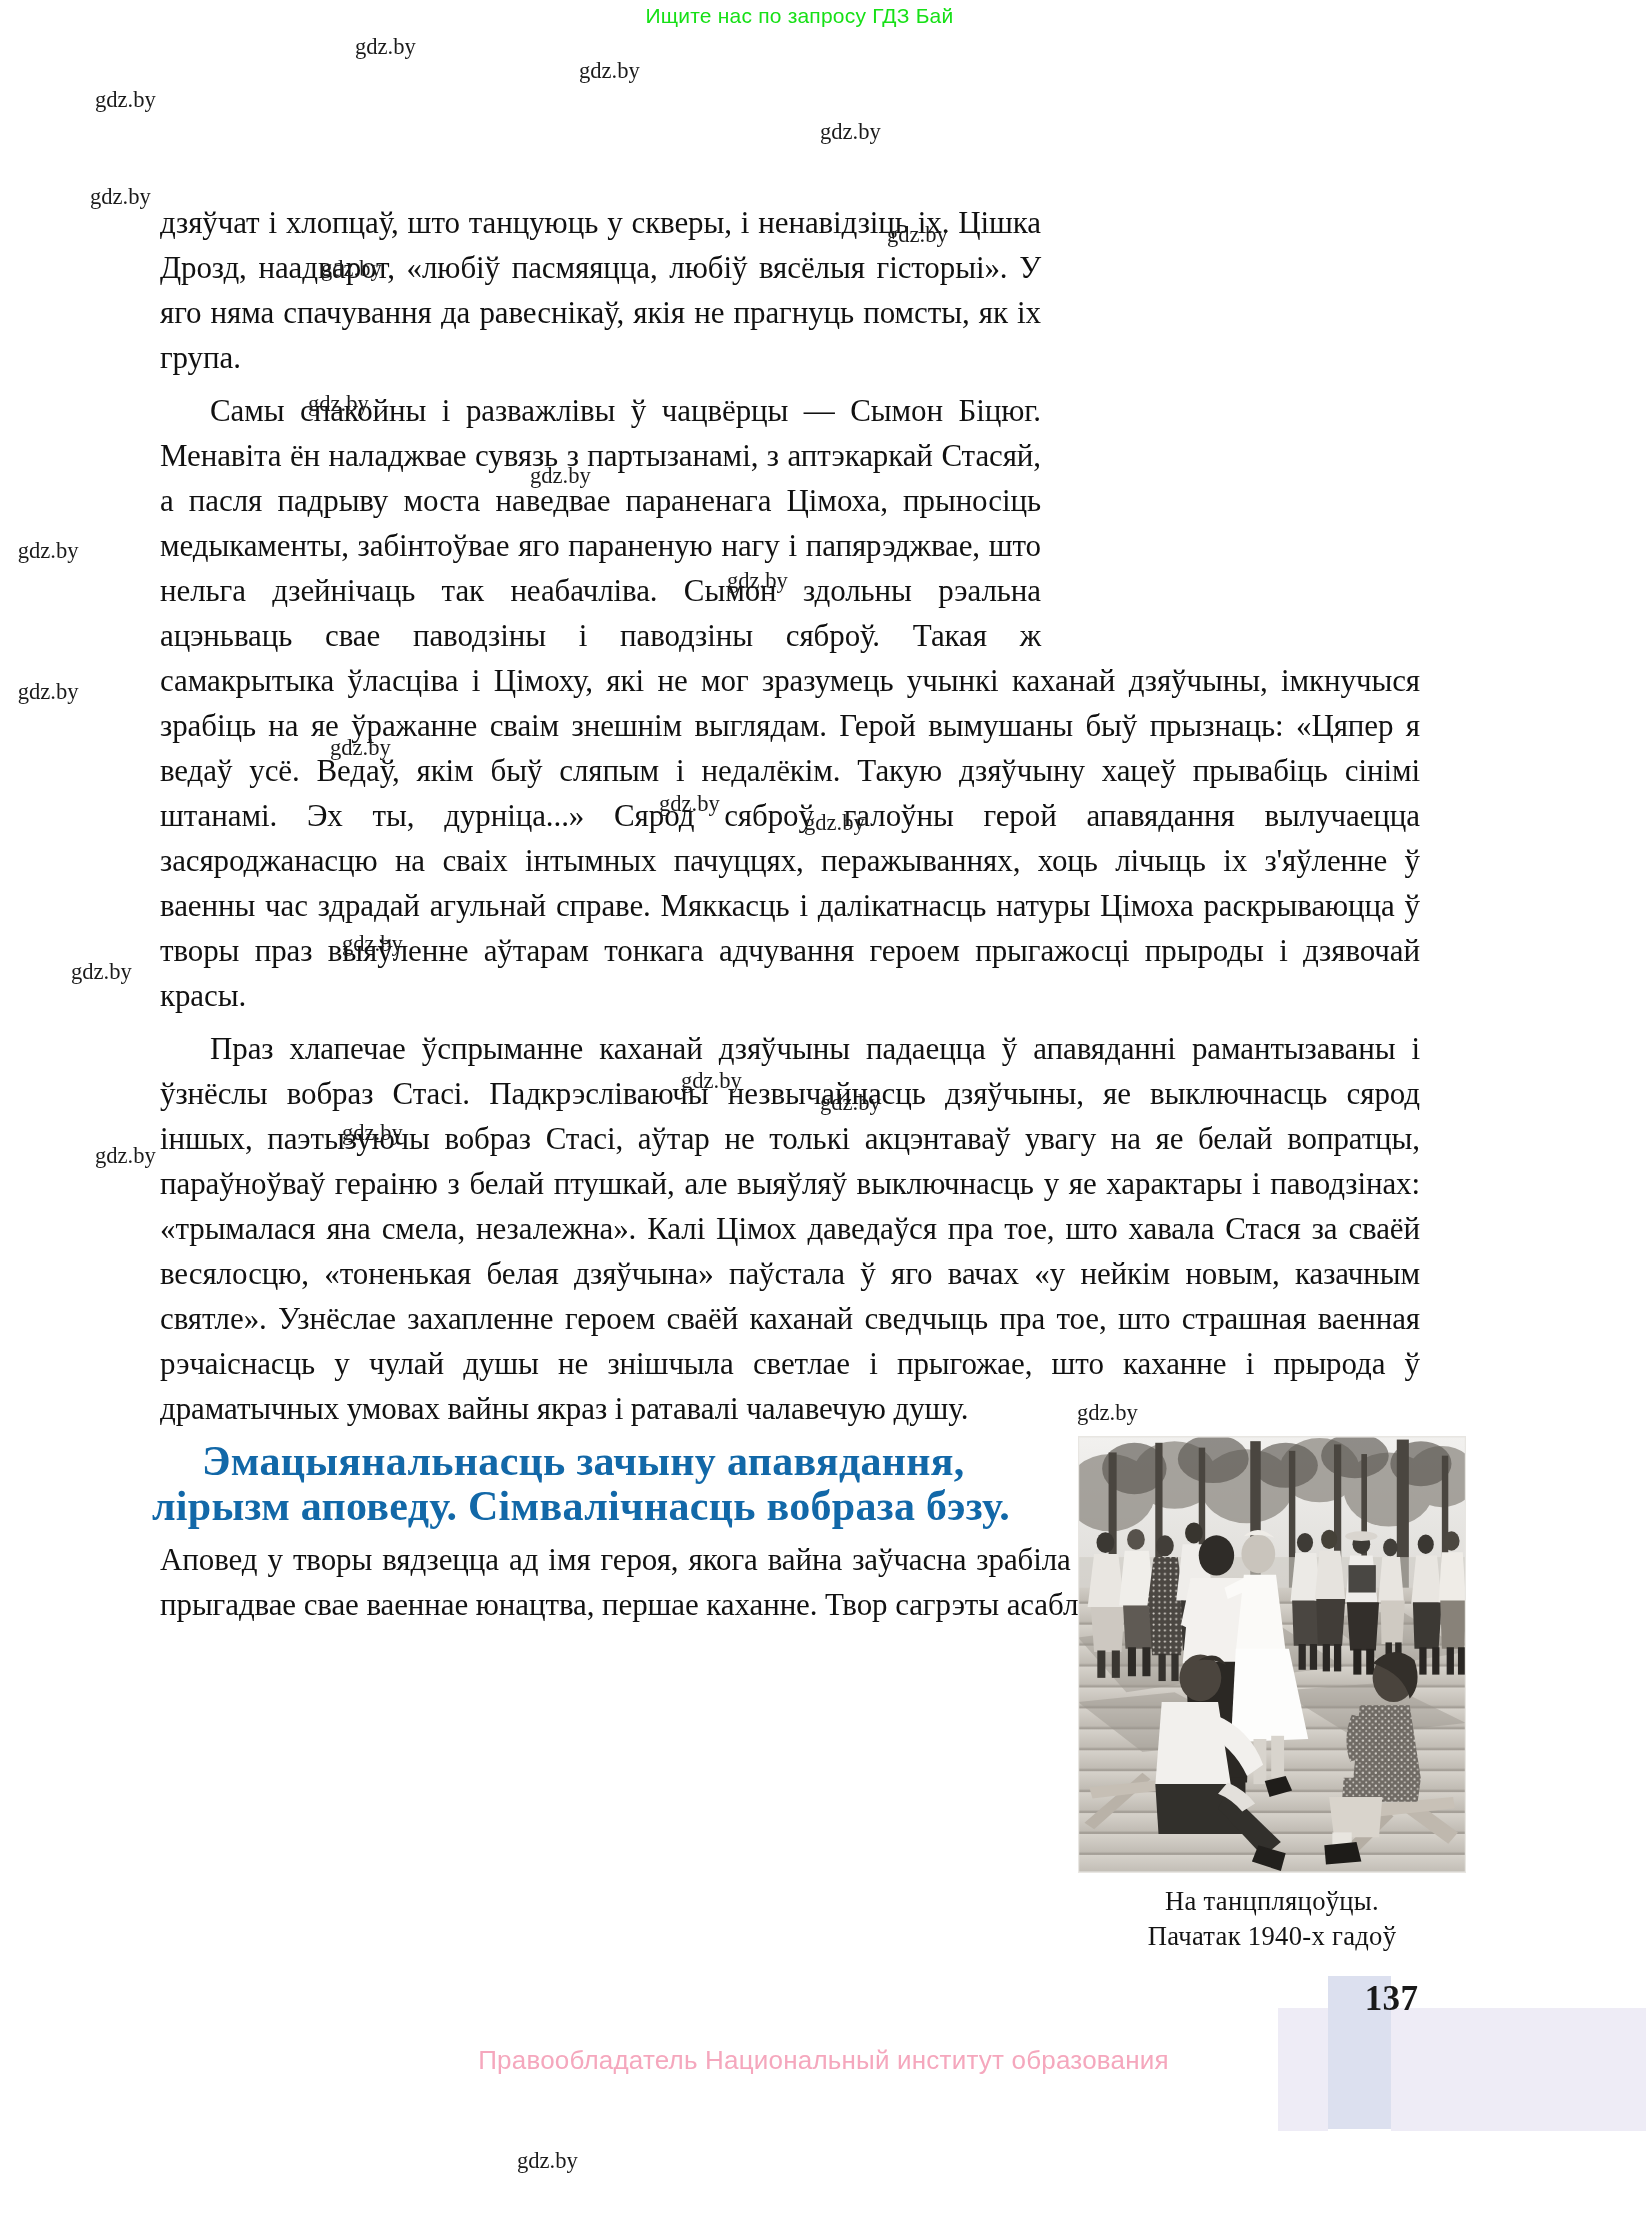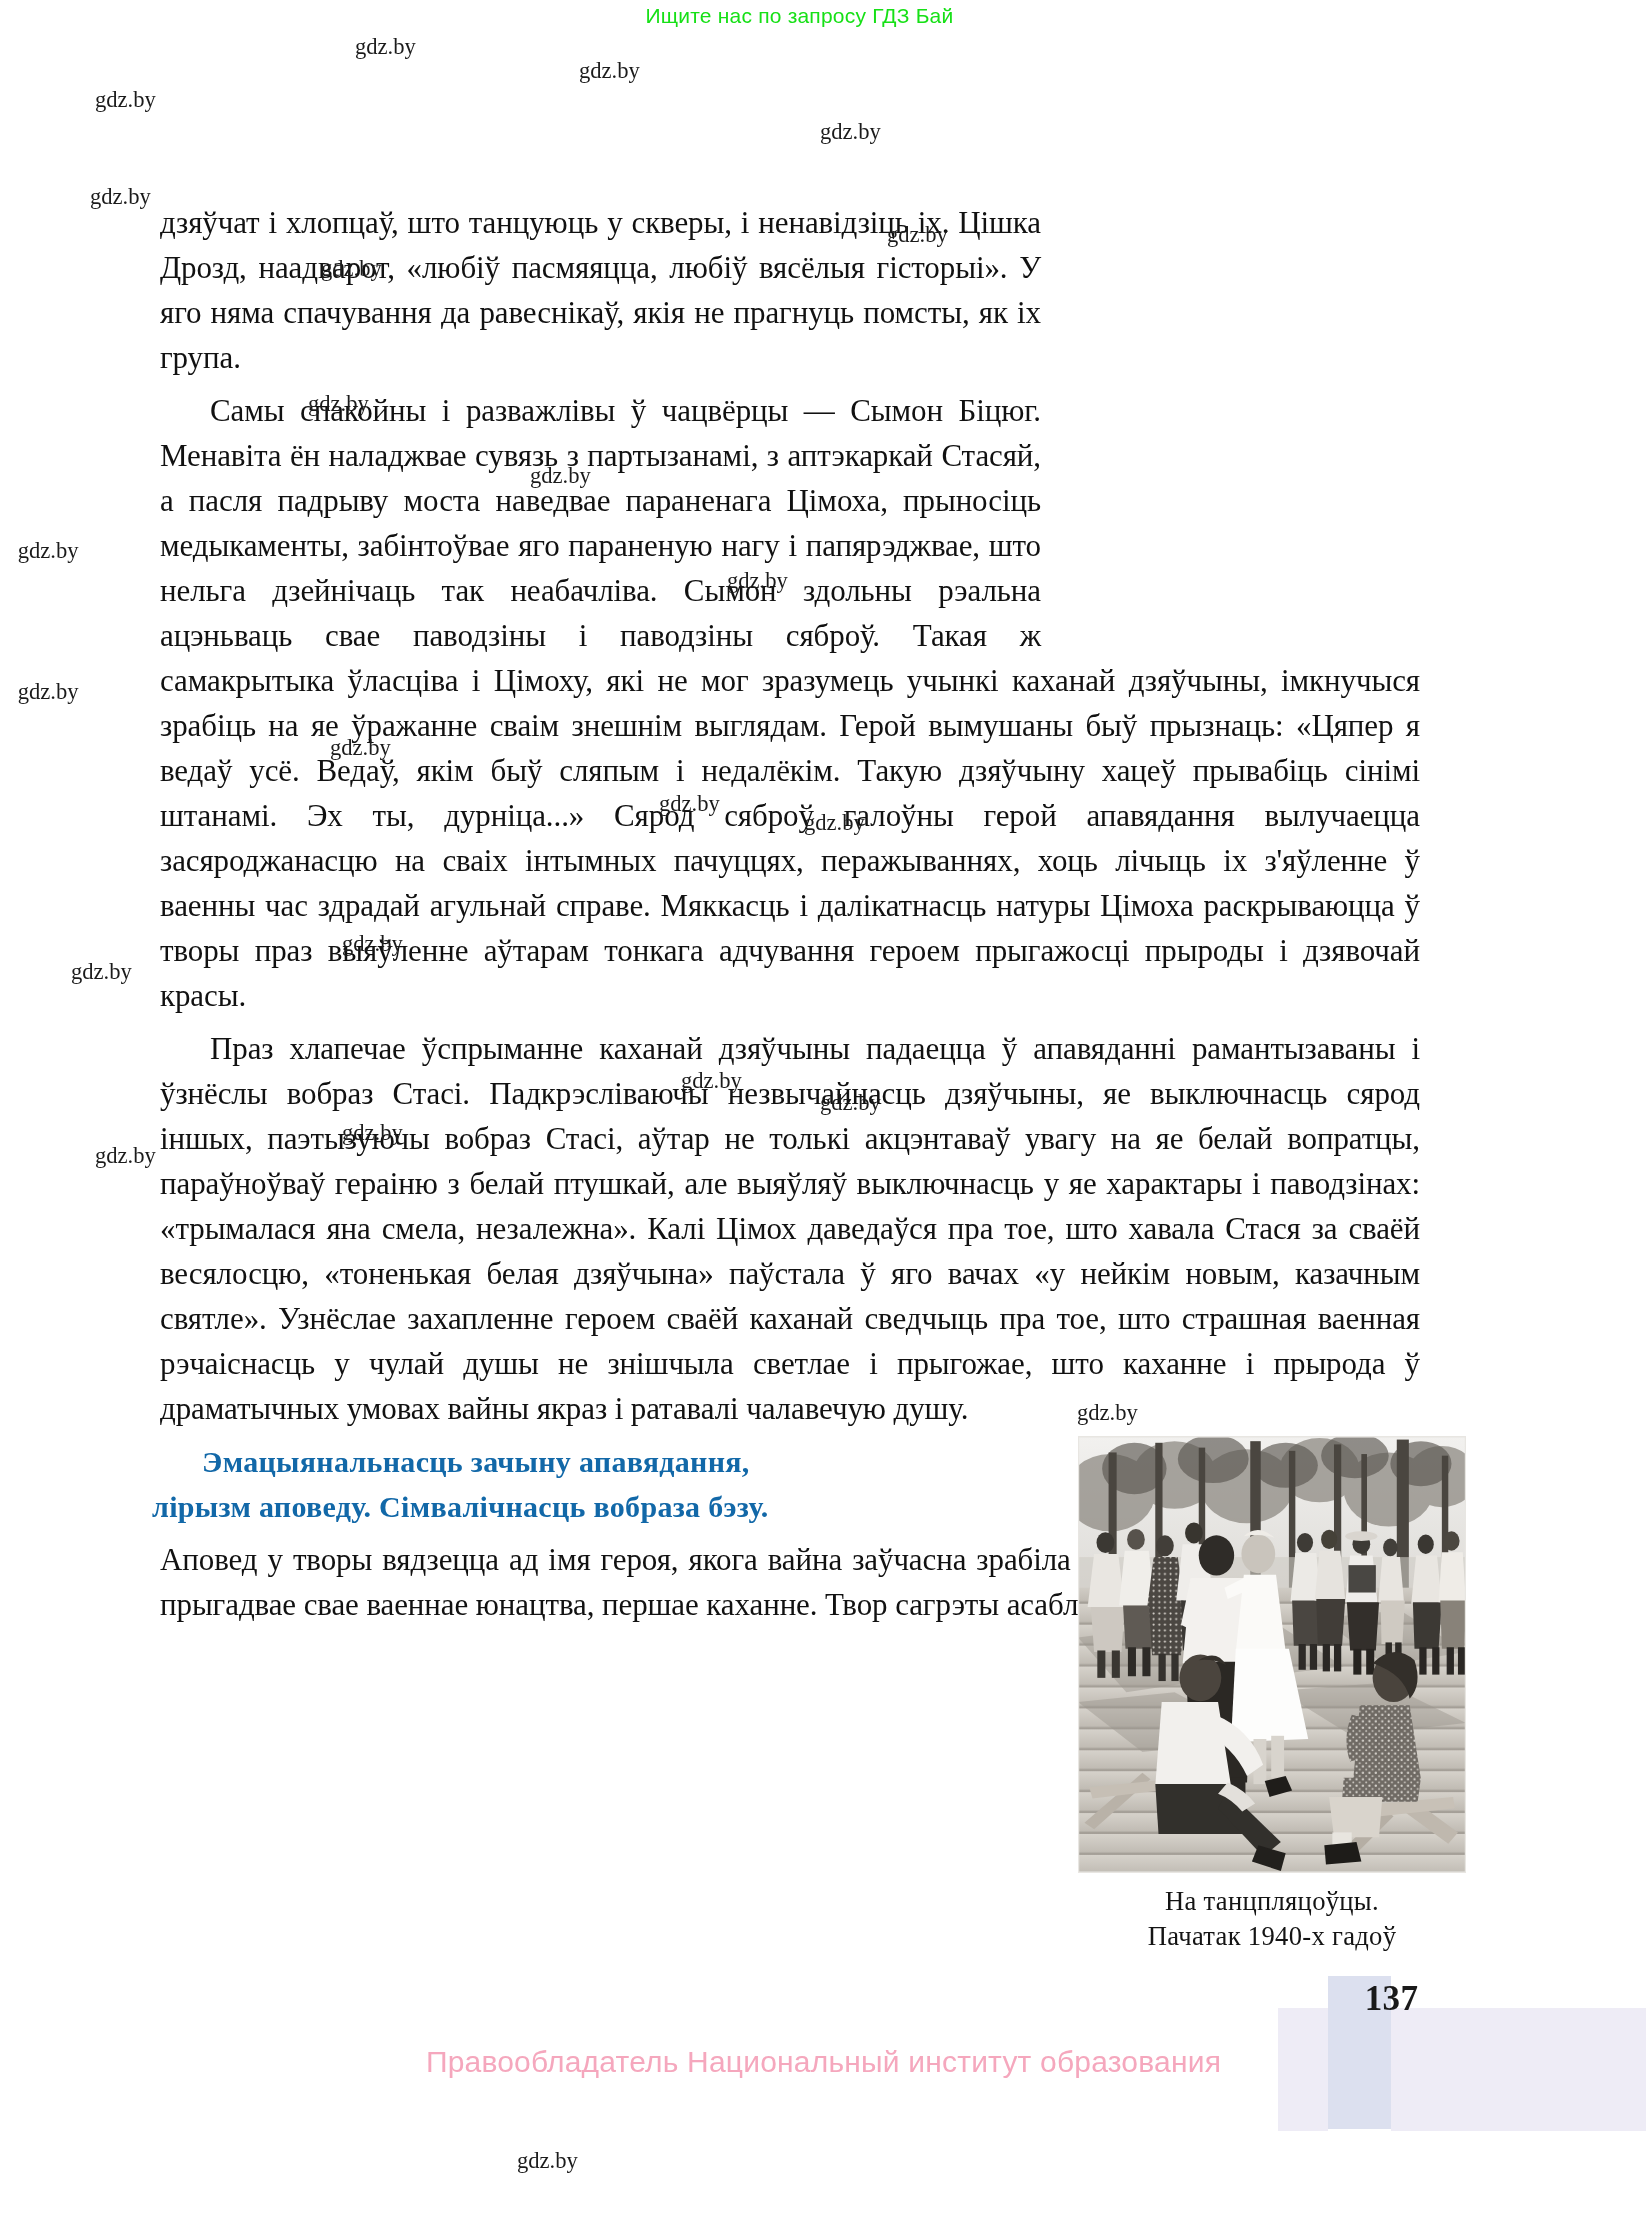--- a/index.html
+++ b/index.html
@@ -64,21 +64,21 @@
     width: 387px;
     height: 451px;
     margin: 0 0 4.8px 24px;
     shape-outside: border-box;
   }
 
   
   .blue-heading {
     color: #1268a8;
     font-weight: bold;
-    font-size: 30px;
+    font-size: 42px;
     line-height: 45px;
     letter-spacing: 0.3px;
     text-indent: 50px;
     margin: 4.8px 0 0 0;
     text-align: left;
     width: 862px;
   }
   .blue-heading .l2 { display: block; text-indent: 0; }
 
   
@@ -145,21 +145,21 @@
   }
 
   
   #rights-line {
     position: absolute;
     left: 0;
     top: 2045px;
     width: 1647px;
     text-align: center;
     font-family: "Liberation Sans", sans-serif;
-    font-size: 30px;
+    font-size: 26px;
     color: #f5a7bd;
     letter-spacing: 0.2px;
     white-space: nowrap;
   }
 
   
   #footer-line {
     position: absolute;
     left: 0;
     top: 2168px;

